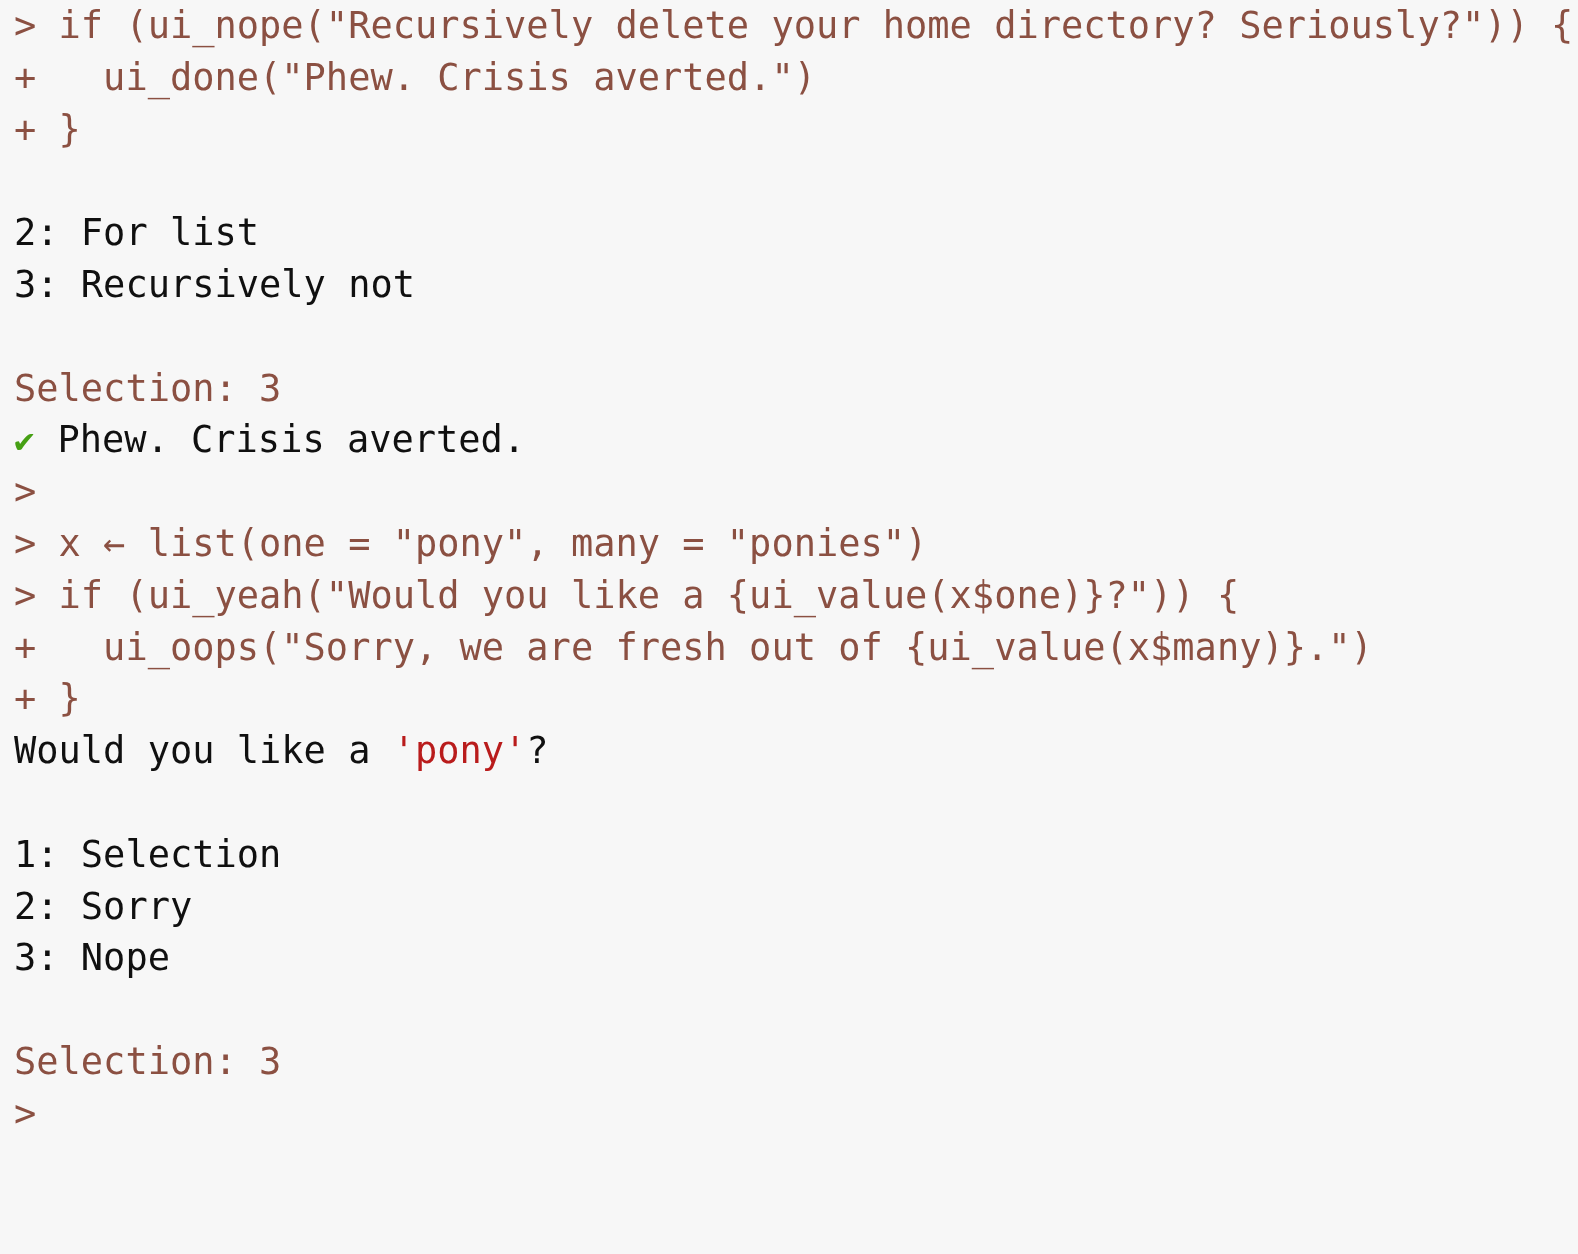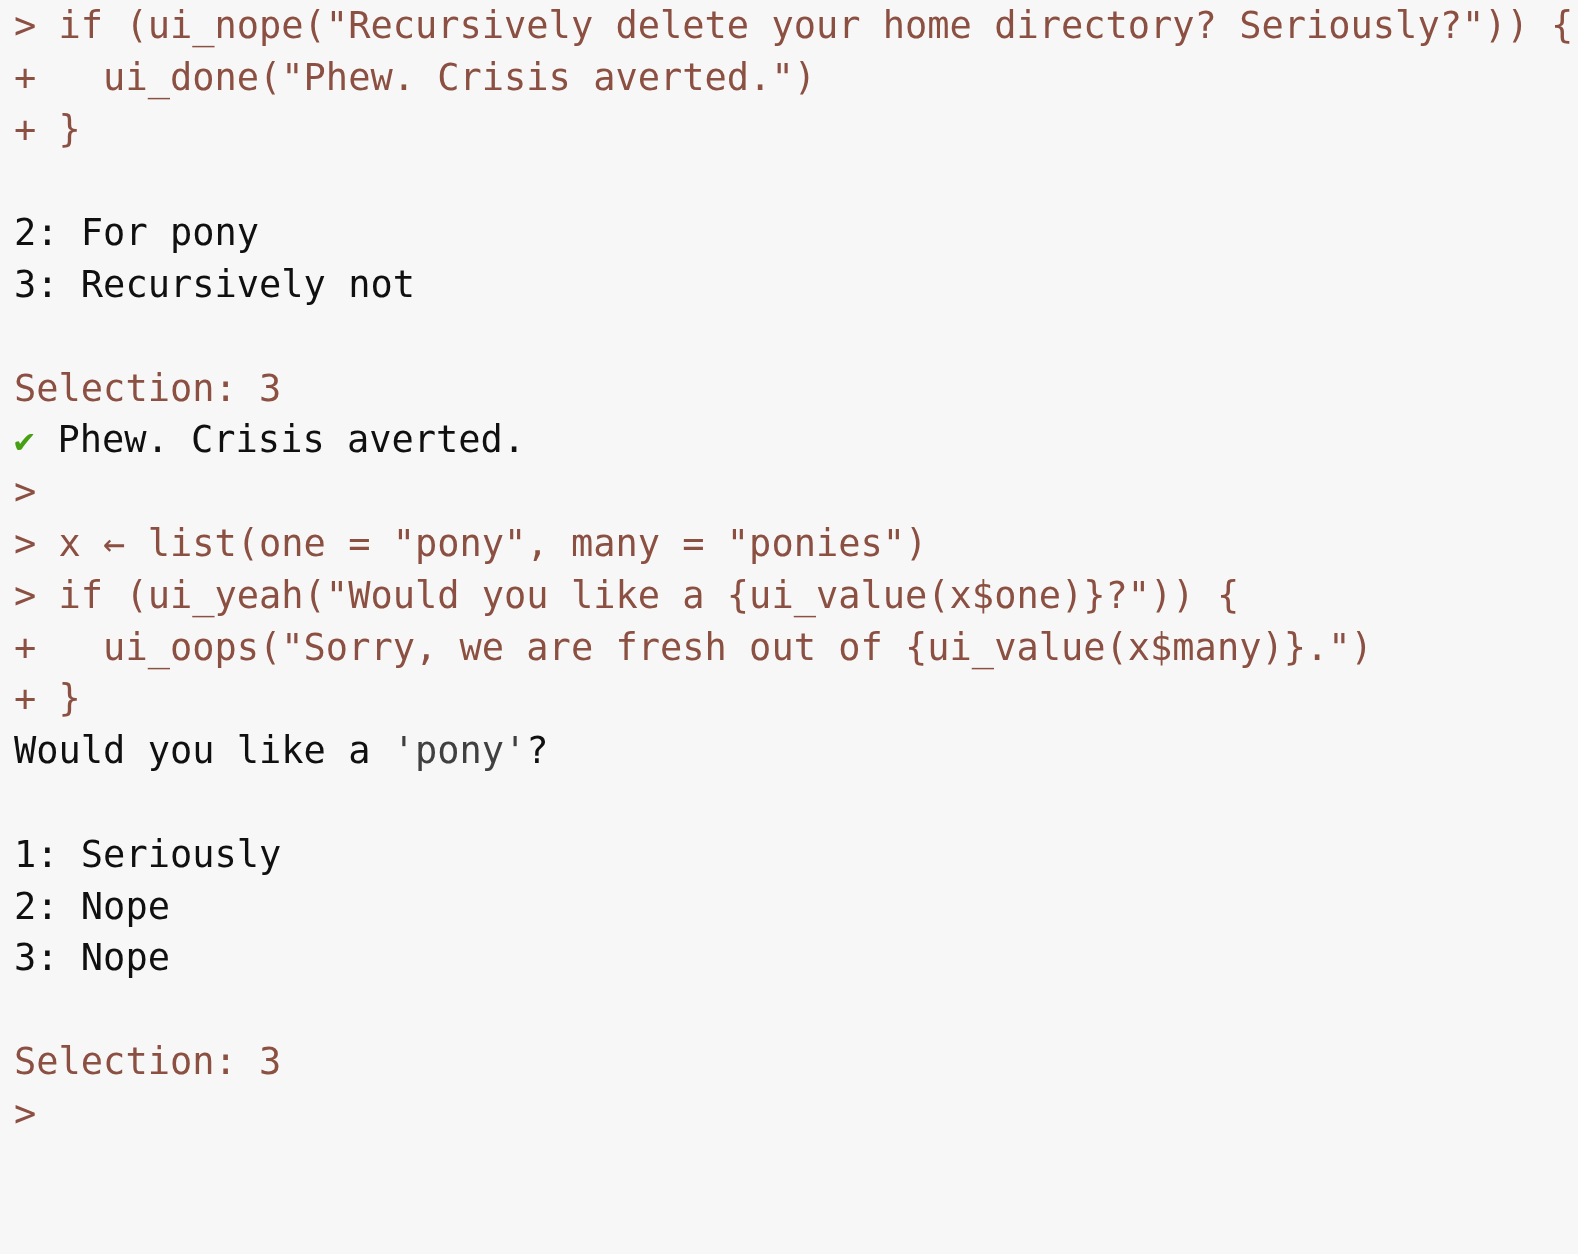--- a/index.html
+++ b/index.html
@@ -31,45 +31,45 @@
     font-size: 37px;
     letter-spacing: 0px;
     white-space: pre;
     padding-left: 14px;
     box-sizing: border-box;
     color: #111111;
   }
   .line.blank { }
   .src   { color: #8b5042; }
   .out   { color: #101010; }
-  .val   { color: #404040; }
+  .val   { color: #b91c1c; }
   .sym   { display: inline-block; width: 0.62em; font-size: 0.92em; }
   .ok    { color: #46a014; font-weight: 700; }
   .bad   { color: #cc0202; font-weight: 700; }
   .seg   { white-space: pre; }
 </style>
 </head>
 <body>
 
 <div id="console">
     <div class="line src">&gt; if (ui_nope("Recursively delete your home directory? Seriously?")) {</div>
     <div class="line src">+   ui_done("Phew. Crisis averted.")</div>
     <div class="line src">+ }</div>
     <div class="line blank">&nbsp;</div>
-    <div class="line out">2: For pony</div>
+    <div class="line out">2: For list</div>
     <div class="line out">3: Recursively not</div>
     <div class="line blank">&nbsp;</div>
     <div class="line src">Selection: 3</div>
     <div class="line"><span class="sym ok">✔</span><span class="seg out"> </span><span class="seg out">Phew. Crisis averted.</span></div>
     <div class="line src">&gt;</div>
     <div class="line src">&gt; x ← list(one = "pony", many = "ponies")</div>
     <div class="line src">&gt; if (ui_yeah("Would you like a {ui_value(x$one)}?")) {</div>
     <div class="line src">+   ui_oops("Sorry, we are fresh out of {ui_value(x$many)}.")</div>
     <div class="line src">+ }</div>
     <div class="line"><span class="seg out">Would you like a </span><span class="seg val">'pony'</span><span class="seg out">?</span></div>
     <div class="line blank">&nbsp;</div>
-    <div class="line out">1: Seriously</div>
-    <div class="line out">2: Nope</div>
+    <div class="line out">1: Selection</div>
+    <div class="line out">2: Sorry</div>
     <div class="line out">3: Nope</div>
     <div class="line blank">&nbsp;</div>
     <div class="line src">Selection: 3</div>
     <div class="line src">&gt;</div>
   </div>
 
 </body></html>

